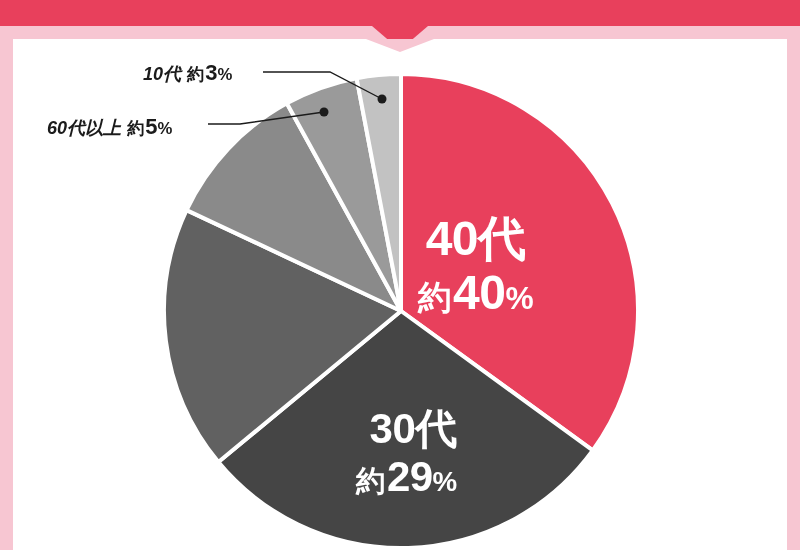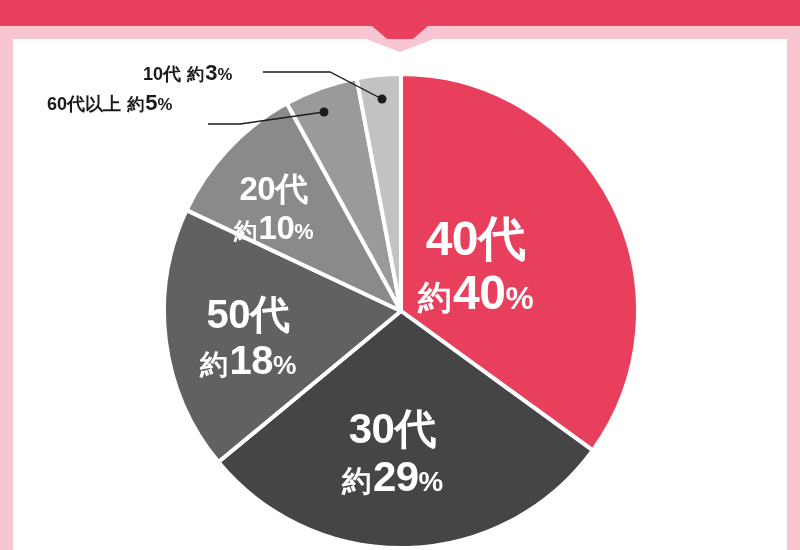--- a/index.html
+++ b/index.html
@@ -100,38 +100,38 @@
     font-size: 0.70em;
     font-weight: bold;
     margin-right: 2px;
   }
   .slice-label .pct-sign {
     font-size: 0.66em;
     font-weight: bold;
   }
 
   #label-40 { left: 418px; top: 185px; font-size: 48px; margin-top: 30px; }
-  #label-30 { left: 342px; top: 408px; font-size: 42px; }
+  #label-30 { left: 356px; top: 408px; font-size: 42px; text-align: right; }
   #label-50 { left: 200px; top: 294px; font-size: 40px; }
   #label-20 { left: 234px; top: 172px; font-size: 33px; }
 
   
   .callout {
     position: absolute;
     color: #1b1b1b;
     font-weight: bold;
     white-space: nowrap;
     line-height: 1;
   }
-  .callout .decade { font-size: 0.82em; }
+  .callout .decade { font-size: 0.82em; font-style: italic; }
   .callout .approx { font-size: 0.78em; margin-left: 6px; margin-right: 1px; }
   .callout .pct-sign { font-size: 0.76em; }
 
   #callout-10 { left: 143px; top: 62px; font-size: 22px; }
-  #callout-60 { left: 47px; top: 92px; font-size: 22px; }
+  #callout-60 { left: 47px; top: 116px; font-size: 22px; }
 </style>
 </head>
 <body>
 
 <div id="page">
 
   <div class="side-strip-left"></div>
   <div class="side-strip-right"></div>
   <div class="pink-strip"></div>
   <div class="pink-strip-notch"></div>
@@ -167,37 +167,21 @@
 
     <div class="slice-label" id="label-30">
       <span class="row1">
         <span>30代</span>
       </span>
       <span class="row2">
         <span class="approx">約</span><span>29</span><span class="pct-sign">%</span>
       </span>
     </div>
 
-    <div class="slice-label" id="label-50">
-      <span class="row1">
-        <span>50代</span>
-      </span>
-      <span class="row2">
-        <span class="approx">約</span><span>18</span><span class="pct-sign">%</span>
-      </span>
-    </div>
 
-    <div class="slice-label" id="label-20">
-      <span class="row1">
-        <span>20代</span>
-      </span>
-      <span class="row2">
-        <span class="approx">約</span><span>10</span><span class="pct-sign">%</span>
-      </span>
-    </div>
 
     <div class="callout" id="callout-10">
       <span class="decade">10代</span><span class="approx">約</span><span>3</span><span class="pct-sign">%</span>
     </div>
 
     <div class="callout" id="callout-60">
       <span class="decade">60代以上</span><span class="approx">約</span><span>5</span><span class="pct-sign">%</span>
     </div>
   </div>
 

